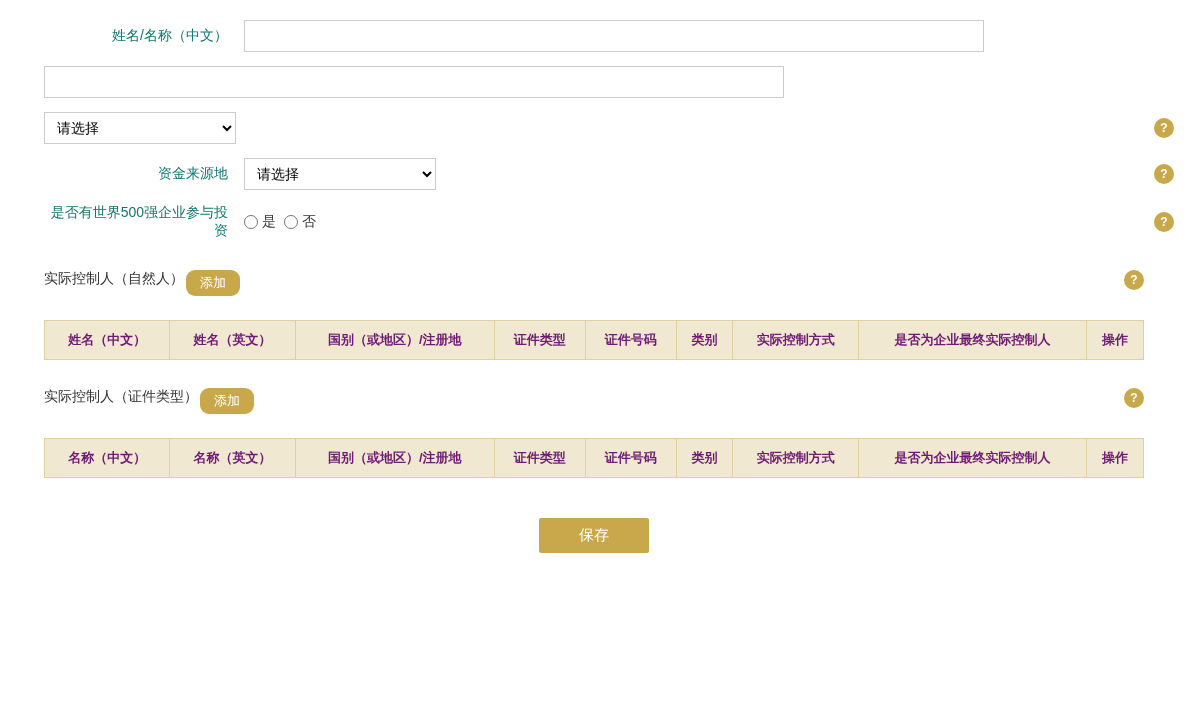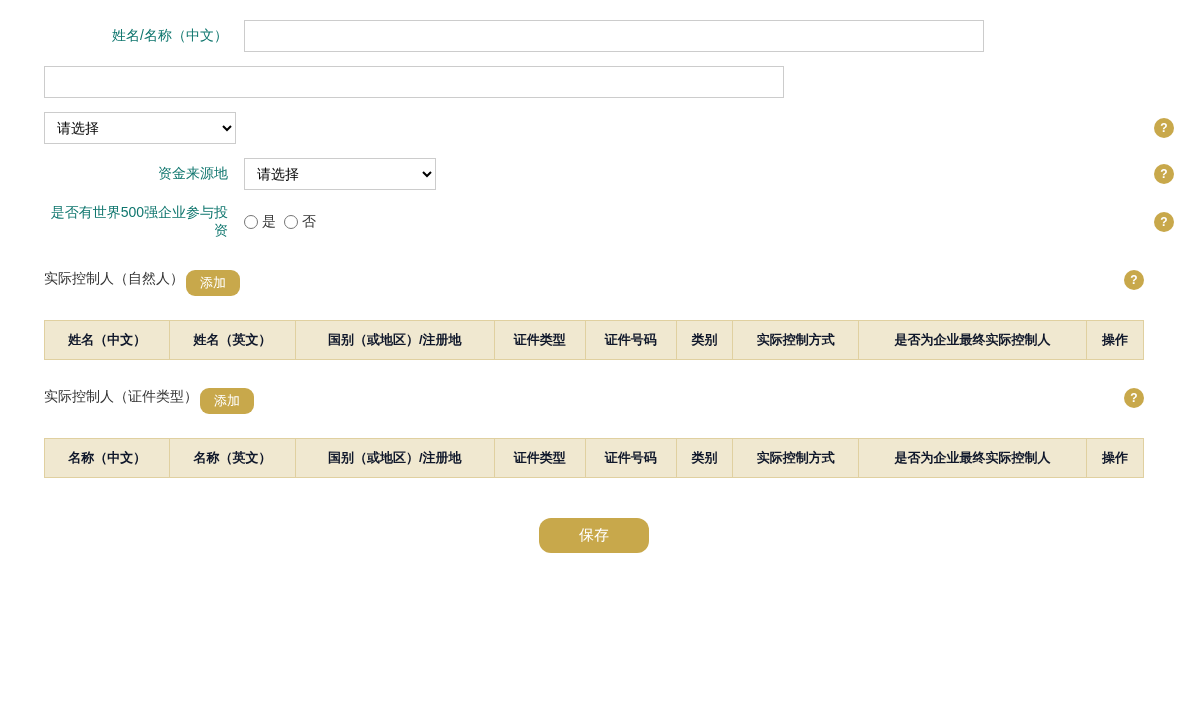--- a/index.html
+++ b/index.html
@@ -148,21 +148,21 @@
     }
 
     .data-table {
       width: 100%;
       border-collapse: collapse;
       margin-bottom: 18px;
     }
 
     .data-table th {
       background: #f0e8d0;
-      color: #0f172a;
+      color: #701a75;
       font-weight: bold;
       padding: 10px 8px;
       text-align: center;
       font-size: 13px;
       border: 1px solid #e0d0a0;
       line-height: 1.4;
     }
 
     .bottom-actions {
       display: flex;
@@ -172,21 +172,21 @@
       padding-bottom: 20px;
     }
 
     .action-button {
       background: #c8a84b;
       color: white;
       border: none;
       padding: 8px 40px;
       font-size: 15px;
       cursor: pointer;
-      border-radius: 12px;
+      border-radius: 2px;
       font-family: inherit;
       min-width: 100px;
     }
 
     .section-divider {
       margin: 6px 0 0 0;
     }
   </style>
 </head>
 <body>

